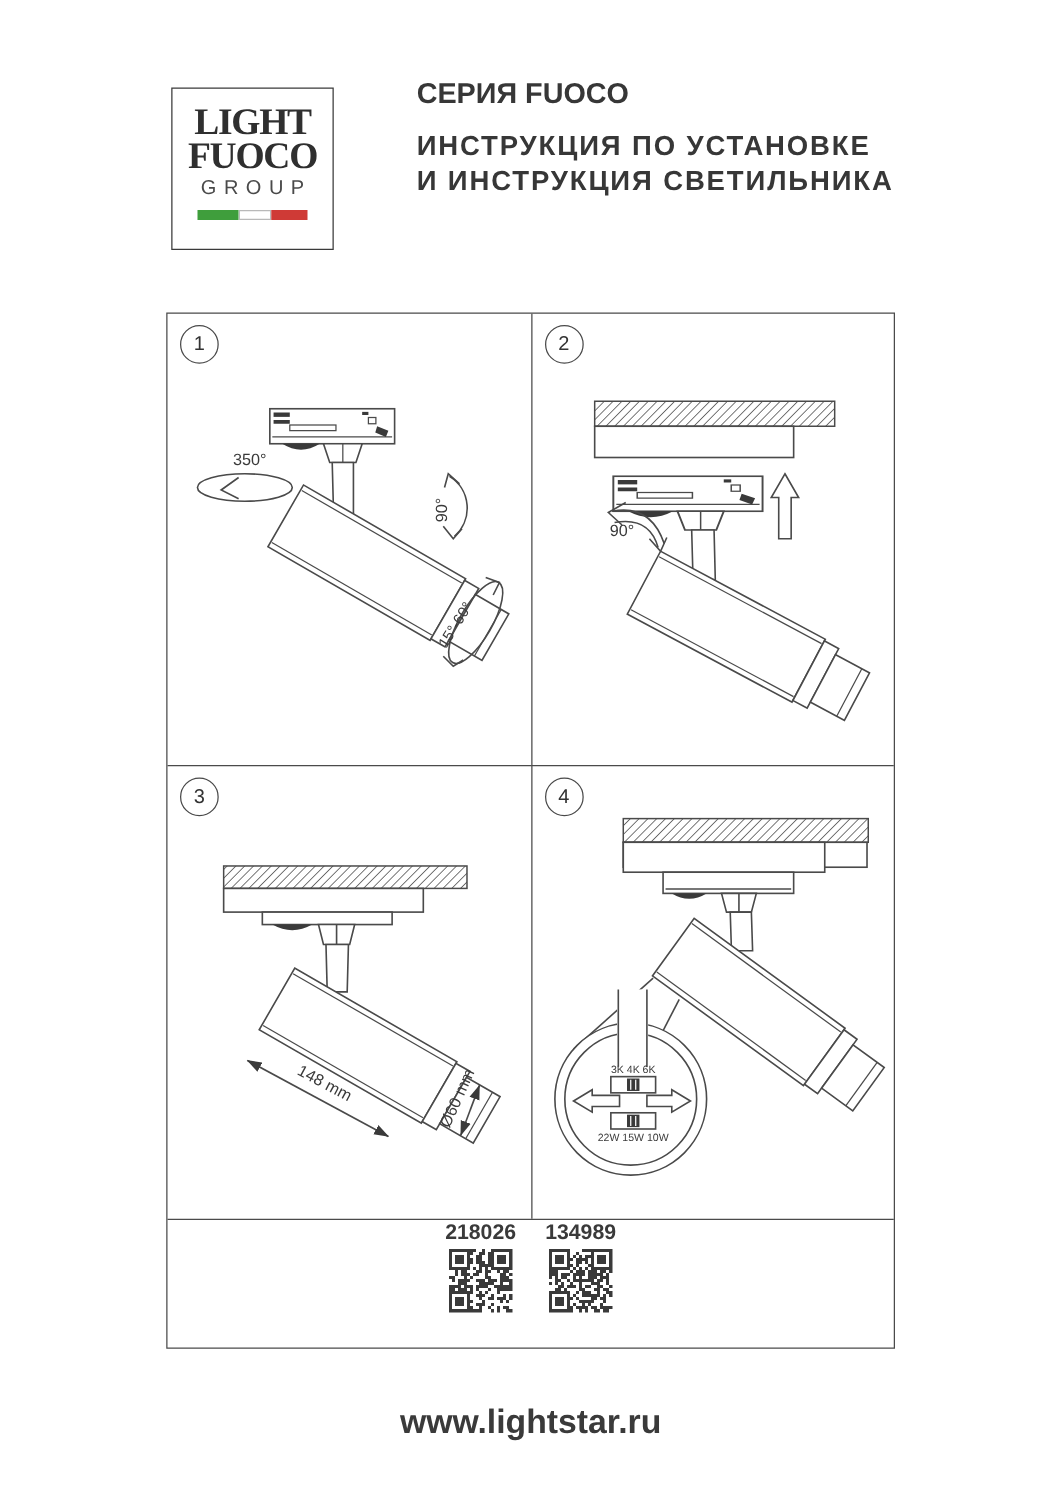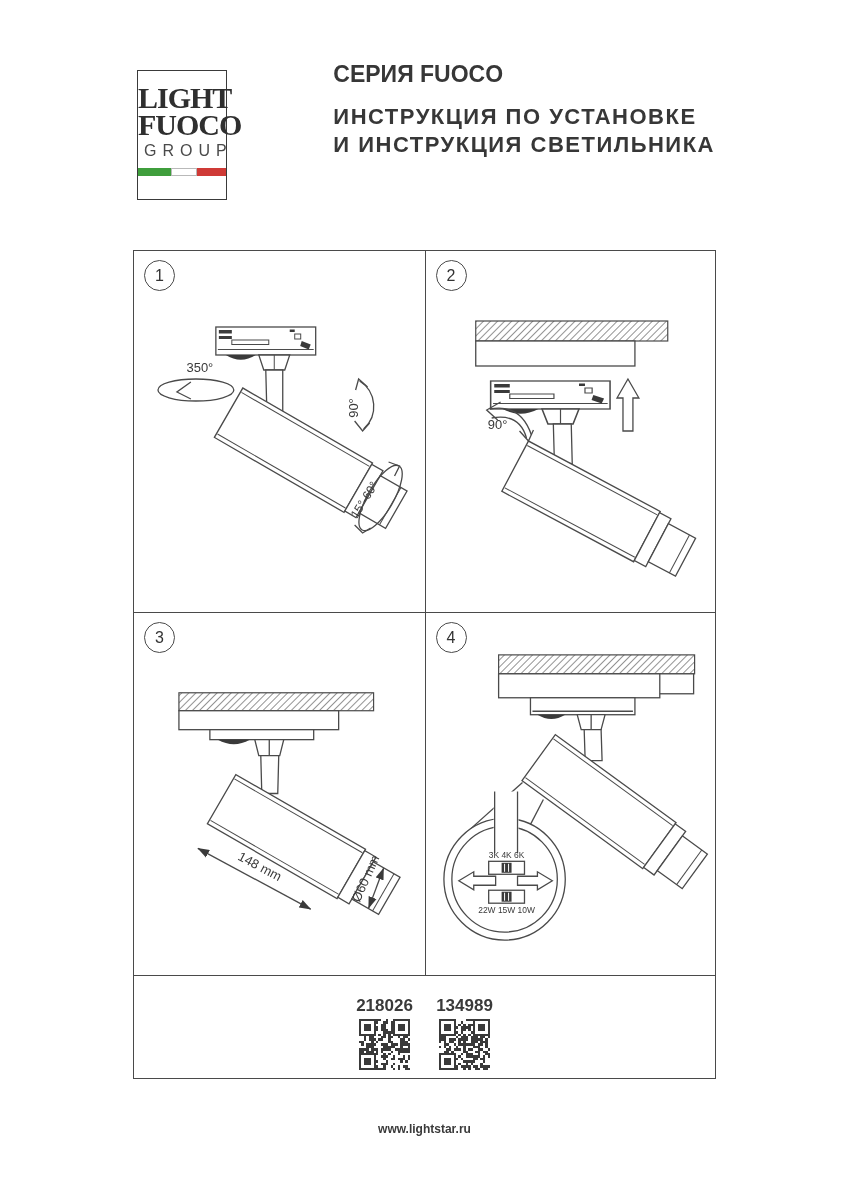--- a/index.html
+++ b/index.html
@@ -1,21 +1,21 @@
 <!DOCTYPE html>
 <html><head>
 <meta charset="utf-8">
 <style>
   html,body{margin:0;padding:0;background:#e8e8e8;}
   .page{position:relative;width:849px;height:1200px;background:#ffffff;margin:0 auto;
         font-family:"Liberation Sans",sans-serif;color:#3a3a3a;overflow:hidden;}
 
   
-  .logo{position:absolute;left:137px;top:70px;width:90px;height:130px;
-        border:1.5px solid #3a3a3a;box-sizing:border-box;text-align:left;background:#fff;}
+  .logo{position:absolute;left:137px;top:70px;width:130px;height:130px;
+        border:1.5px solid #3a3a3a;box-sizing:border-box;text-align:center;background:#fff;}
   .logo-main{font-family:"Liberation Serif",serif;font-weight:bold;font-size:30px;
              line-height:27px;letter-spacing:-1px;color:#2f2f2f;margin-top:13px;}
   .logo-group{font-size:16px;letter-spacing:6px;text-indent:6px;color:#4a4a4a;margin-top:4px;}
   .flag{display:flex;width:88px;height:8px;margin:8px auto 0;}
   .flag-g{width:38%;height:100%;}
   .flag-w{width:29%;height:100%;box-shadow:inset 0 0 0 1px #b9b9b9;}
   .flag-r{width:33%;height:100%;}
 
   
   .header-text{position:absolute;top:60px;right:134px;text-align:left;}
@@ -37,29 +37,29 @@
 
   
   .ln{fill:none;stroke:#4a4a4a;stroke-width:1.3;}
   .wh{fill:#ffffff;stroke:#4a4a4a;stroke-width:1.3;}
   .dk{fill:#3a3a3a;stroke:none;}
   .hatch{fill:url(#hatchP);stroke:#4a4a4a;stroke-width:1.2;}
   .lbl{fill:#3a3a3a;font-family:"Liberation Sans",sans-serif;font-size:13px;}
   .lbl-sm{fill:#3a3a3a;font-family:"Liberation Sans",sans-serif;font-size:8.5px;}
 
   
-  .qr-row{grid-column:1/3;display:flex;justify-content:center;gap:20px;padding-top:20px;}
+  .qr-row{grid-column:1/3;display:flex;justify-content:center;gap:20px;padding-top:0;}
   .qr-block{width:60px;text-align:center;}
   .qr-label{font-size:17px;font-weight:600;color:#3a3a3a;margin-bottom:3px;}
   .qr-code{width:51px;height:51px;shape-rendering:crispEdges;}
   .qr-code rect{fill:#3a3a3a;}
 
   
   .footer{position:absolute;top:1122px;left:0;width:100%;text-align:center;
-          font-size:12px;font-weight:bold;color:#3a3a3a;}
+          font-size:27px;font-weight:bold;color:#3a3a3a;}
 </style>
 </head>
 <body>
 
 <svg width="0" height="0" style="position:absolute" aria-hidden="true">
   <defs>
     <pattern id="hatchP" width="5" height="5" patternUnits="userSpaceOnUse" patternTransform="rotate(45)">
       <rect width="5" height="5" fill="#ffffff"></rect>
       <line x1="0" y1="0" x2="0" y2="5" stroke="#4a4a4a" stroke-width="1.2"></line>
     </pattern>

